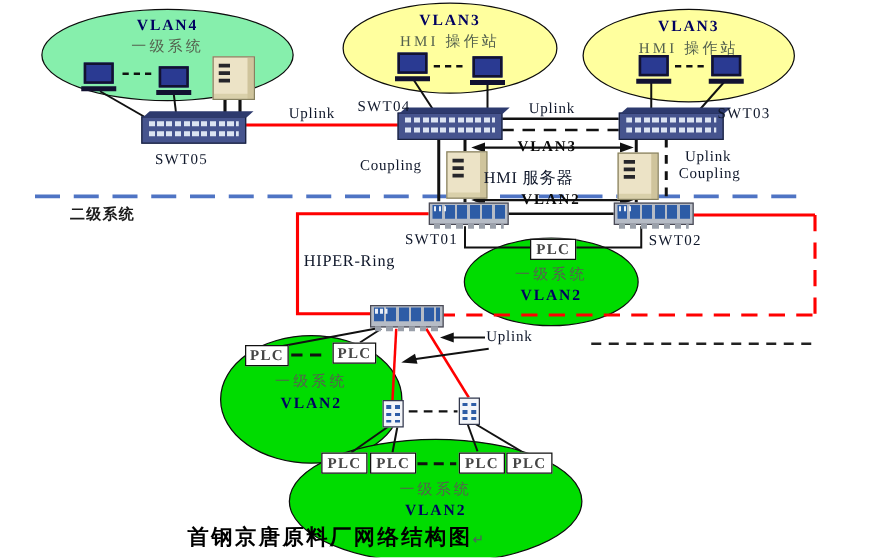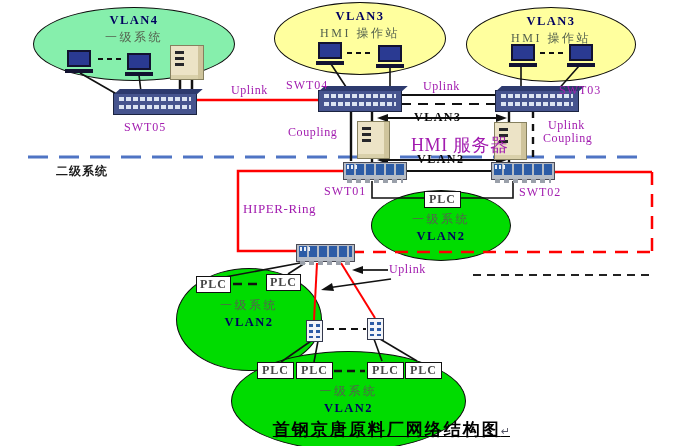--- a/index.html
+++ b/index.html
@@ -17,25 +17,25 @@
   #ell-hmi-left .ell-vlan { margin-top:6px; }
   #ell-hmi-right { left:466px; top:7px; width:168px; height:73px; background:#FFFF9E; }
   #ell-hmi-right .ell-vlan { margin-top:6px; }
   .greenell { background:#00DC00; }
   #ell-plc-mid { left:371px; top:190px; width:138px; height:49px; padding-top:20px; }
   #ell-plc-left { left:176px; top:268px; width:144px; height:73px; padding-top:28px; }
   #ell-plc-bottom { left:231px; top:351px; width:233px; height:67px; padding-top:31px; }
   .greenell .ell-sys { margin-top:0; }
   .greenell .ell-vlan { margin-top:1px; }
 
-  .lbl { position:absolute; z-index:3; font-size:12px; color:#a21caf; letter-spacing:0.6px; white-space:nowrap; }
+  .lbl { position:absolute; z-index:3; font-size:12px; color:#0f172a; letter-spacing:0.6px; white-space:nowrap; }
   .lbl.sw { letter-spacing:1px; }
   .lbl.cjk { font-weight:bold; color:#1c1c1c; letter-spacing:1px; }
   .lbl.link { font-weight:bold; letter-spacing:1.5px; color:#0a0a0a; }
-  #title-row { position:absolute; left:150px; top:418px; width:360px; text-align:right; z-index:3;text-decoration:underline; }
+  #title-row { position:absolute; left:150px; top:418px; width:360px; text-align:left; z-index:3; }
   #title-text { font-size:17px; font-weight:bold; color:#000; letter-spacing:2px; display:inline; }
   #title-return { font-size:11px; color:#556; }
 
   .plcbox { position:absolute; z-index:3; background:#fff; border:1.5px solid #111;
     text-align:center; font-size:12px; font-weight:bold; color:#454545; letter-spacing:1px;
     width:35px; height:15px; line-height:15px; }
 
   
   .rack { position:absolute; z-index:3; width:82px; height:20px; background:#46548e; border:1px solid #1b2340; }
   .rack::before { content:""; position:absolute; left:3px; right:-4px; top:-5px; height:5px;
@@ -226,32 +226,32 @@
   <div class="plcbox" style="left:424px;top:191px">PLC</div>
   <div class="plcbox" style="left:196px;top:276px;width:33px">PLC</div>
   <div class="plcbox" style="left:266px;top:274px;width:33px">PLC</div>
   <div class="plcbox" style="left:257px;top:362px">PLC</div>
   <div class="plcbox" style="left:296px;top:362px">PLC</div>
   <div class="plcbox" style="left:367px;top:362px">PLC</div>
   <div class="plcbox" style="left:405px;top:362px">PLC</div>
 
   <div class="lbl sw" style="left:124px;top:120px">SWT05</div>
   <div class="lbl sw" style="left:286px;top:78px">SWT04</div>
-  <div class="lbl sw" style="left:559px;top:83px">SWT03</div>
+  <div class="lbl sw" style="left:574px;top:83px">SWT03</div>
   <div class="lbl sw" style="left:324px;top:184px">SWT01</div>
   <div class="lbl sw" style="left:519px;top:185px">SWT02</div>
 
   <div class="lbl" style="left:231px;top:83px">Uplink</div>
   <div class="lbl" style="left:423px;top:79px">Uplink</div>
   <div class="lbl" style="left:389px;top:262px">Uplink</div>
   <div class="lbl" style="left:288px;top:125px">Coupling</div>
   <div class="lbl" style="left:548px;top:118px">Uplink</div>
   <div class="lbl" style="left:543px;top:131px">Coupling</div>
   <div class="lbl" style="left:243px;top:201px;font-size:13px">HIPER-Ring</div>
-  <div class="lbl" style="left:411px;top:133px;font-size:18px">HMI 服务器</div>
+  <div class="lbl" style="left:387px;top:133px;font-size:13px">HMI 服务器</div>
   <div class="lbl link" style="left:414px;top:110px">VLAN3</div>
   <div class="lbl link" style="left:417px;top:152px">VLAN2</div>
   <div class="lbl cjk" style="left:56px;top:163px">二级系统</div>
 
   <div id="title-row">
     <span id="title-text">首钢京唐原料厂网络结构图</span><span id="title-return">↵</span>
   </div>
 
 </div>
 

